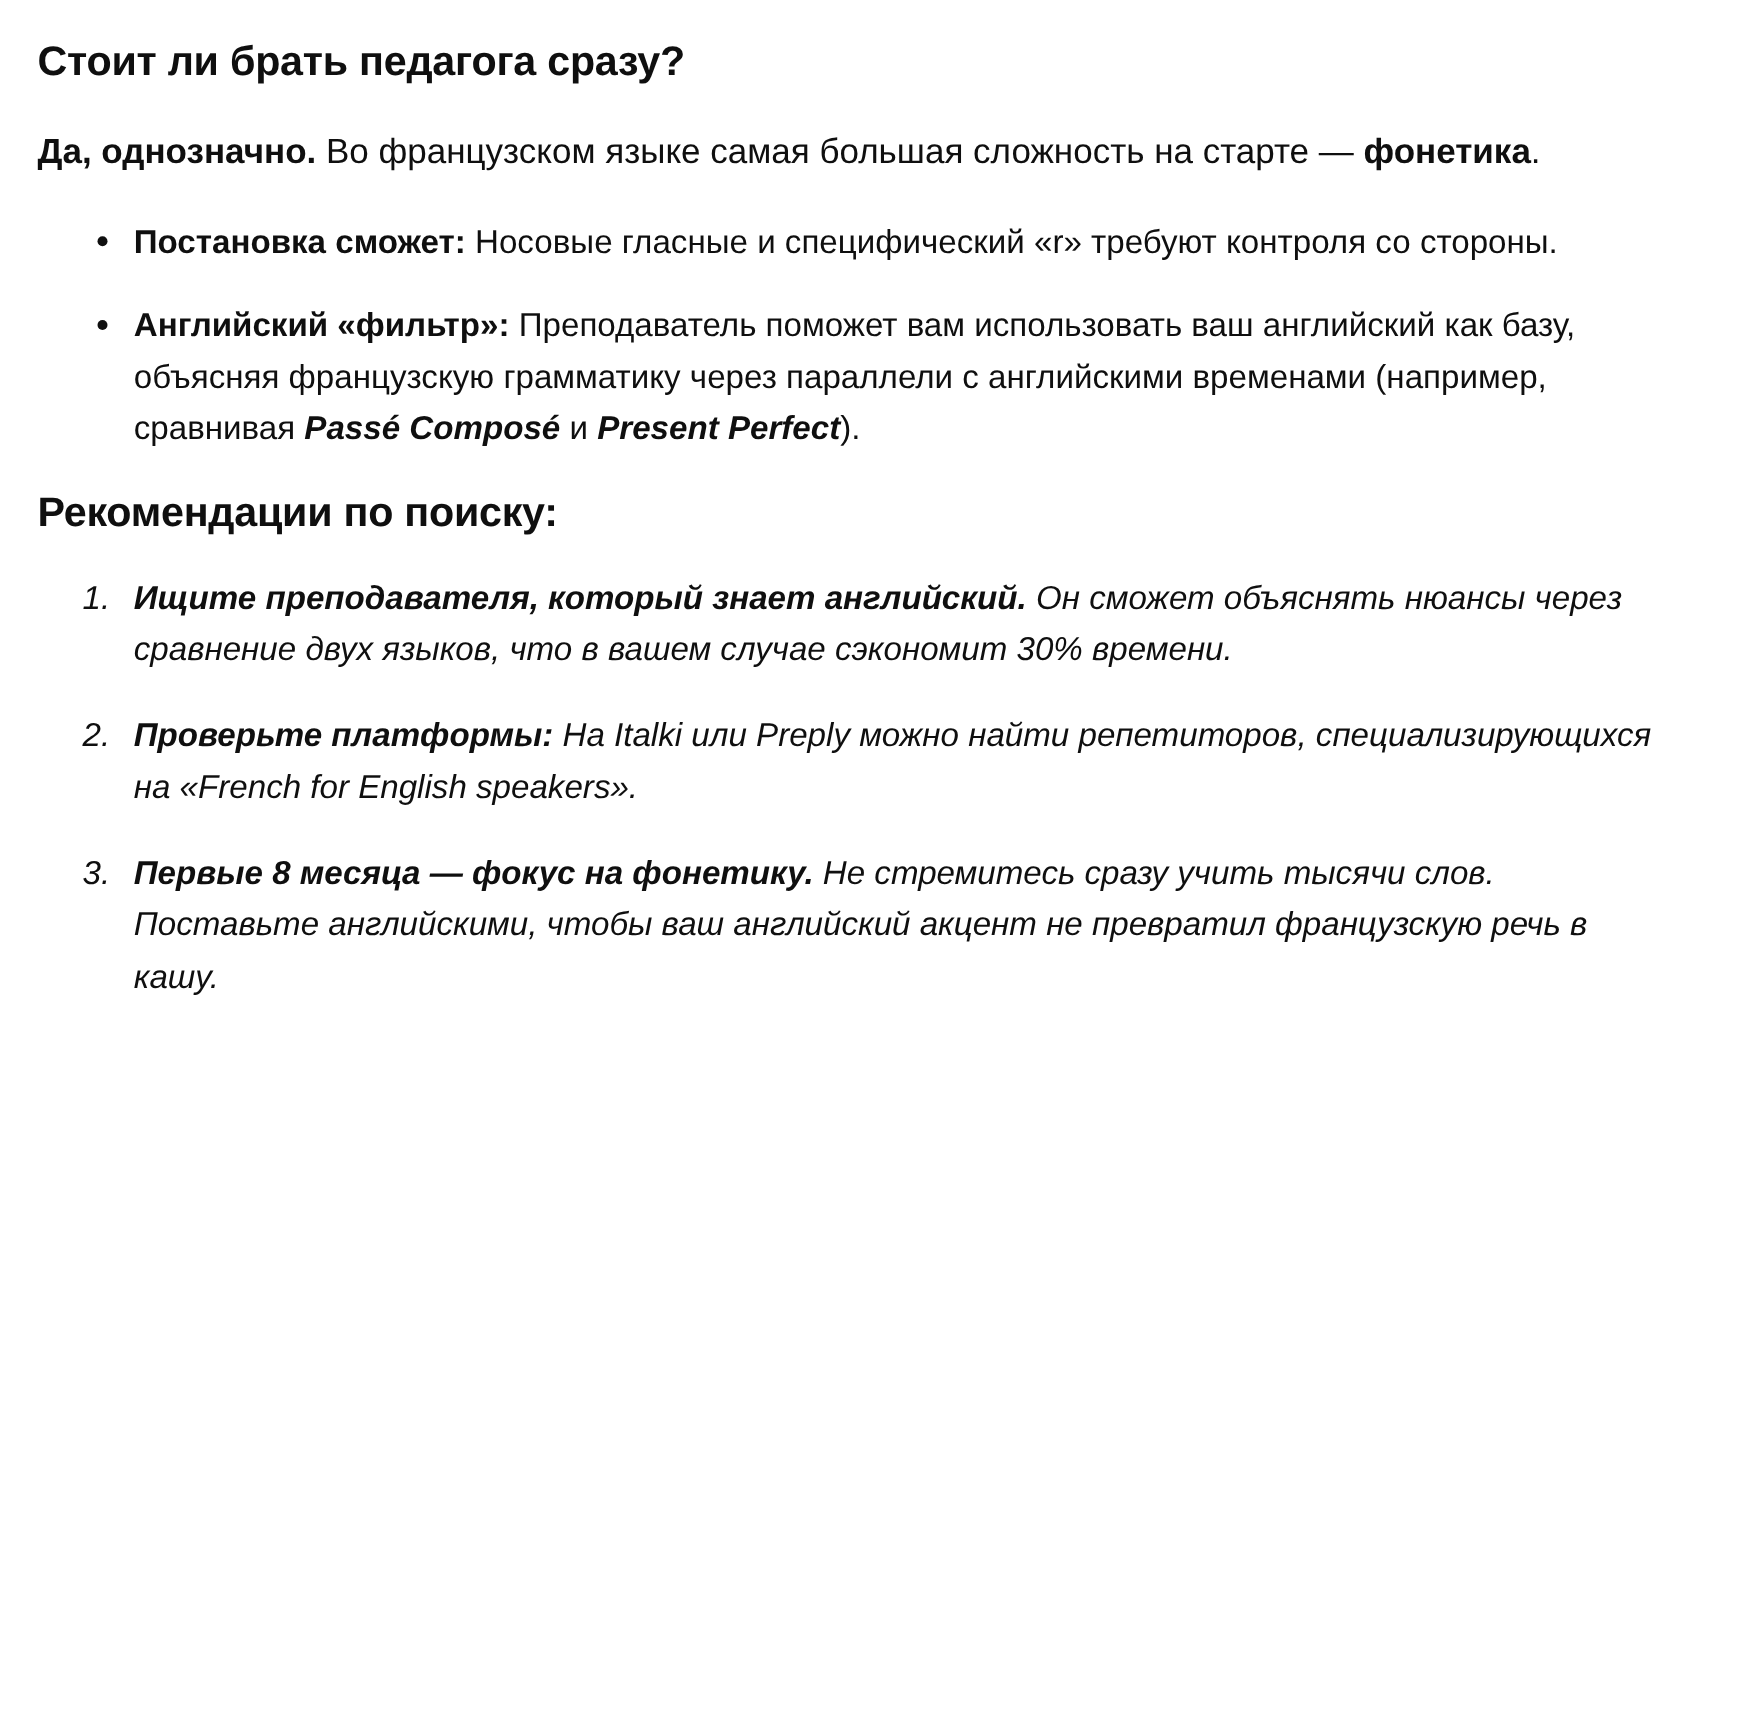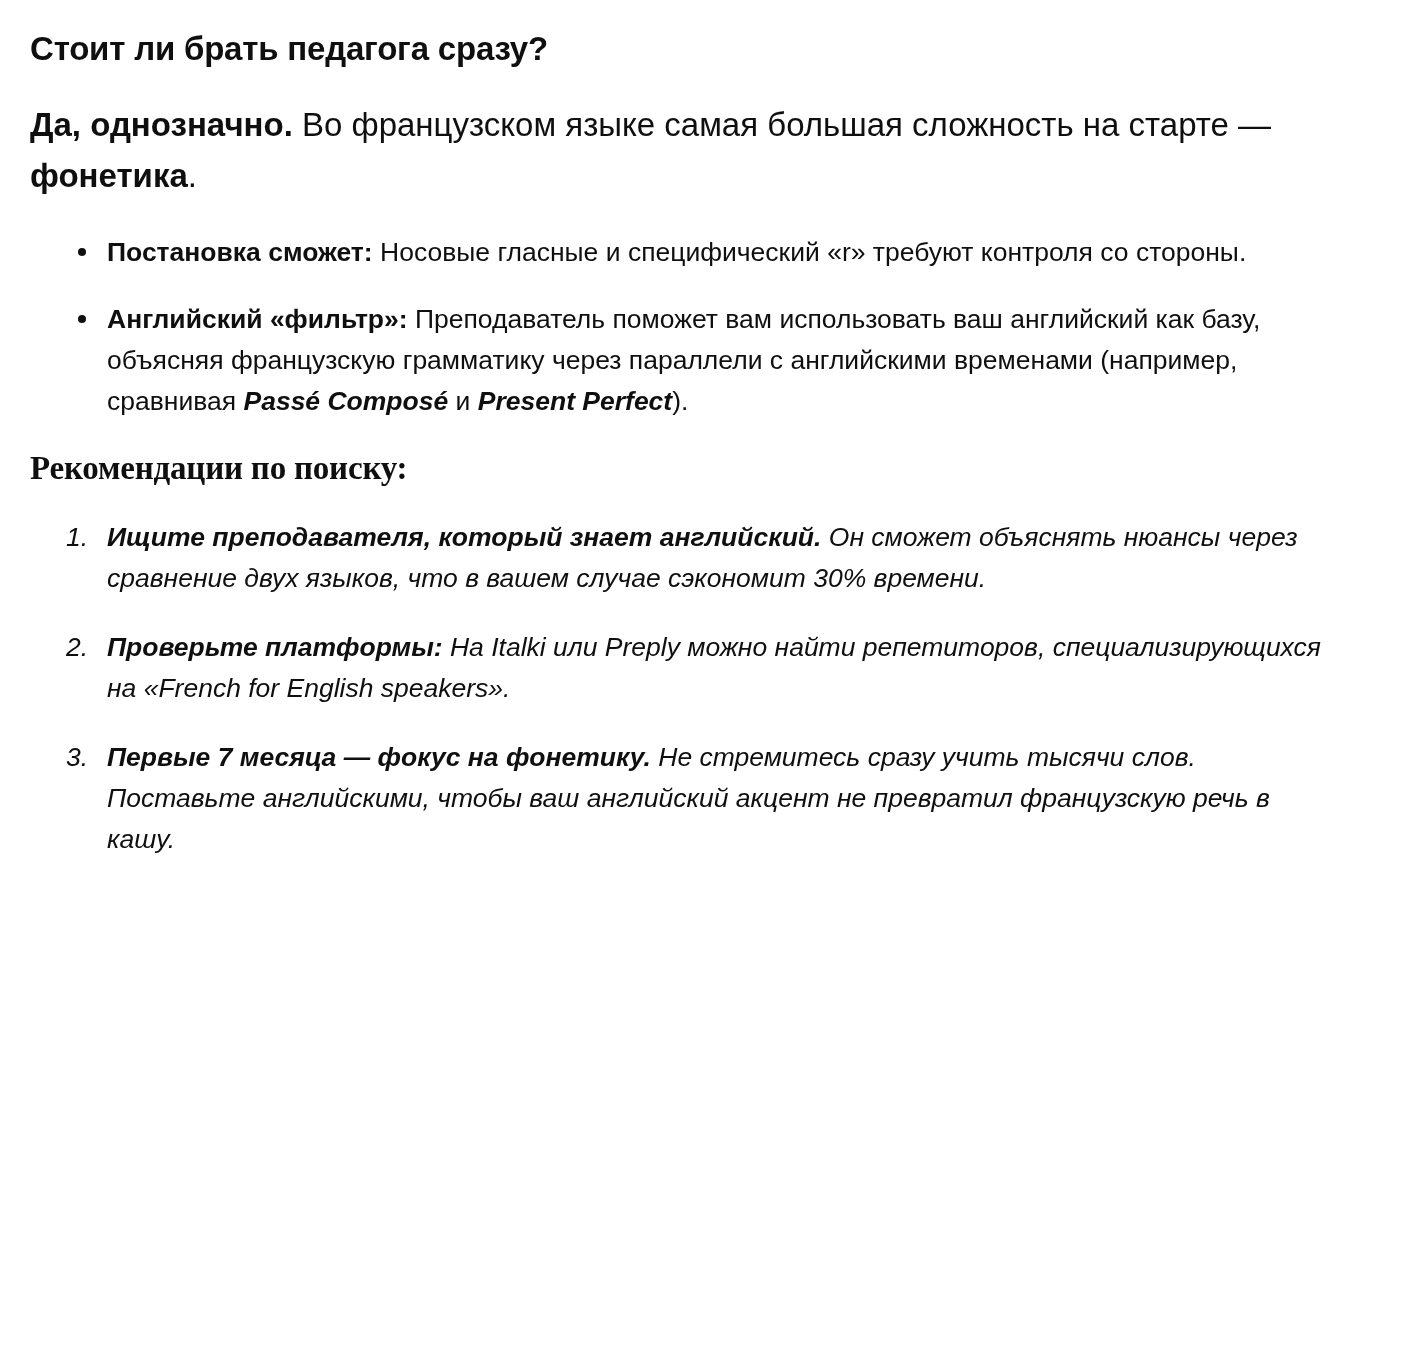--- a/index.html
+++ b/index.html
@@ -20,24 +20,23 @@
   }
   h2.section-title {
     font-size: 33px;
     font-weight: 700;
     line-height: 1.25;
     margin: 0 0 30px 0;
     letter-spacing: -0.2px;
   }
   h2.section-title.second {
     margin-bottom: 28px;
-    font-family: Liberation Serif, serif;
   }
   p.para {
-    font-size: 33px;
+    font-size: 28px;
     line-height: 1.55;
     margin: 0 0 30px 0;
   }
   p.para.last {
     margin-bottom: 0;
   }
   b, strong {
     font-weight: 700;
   }
   em {
@@ -106,17 +105,17 @@
   <ul class="bullets">
     <li><b>Постановка сможет:</b><span> Носовые гласные и специфический «r» требуют контроля со стороны.</span></li>
     <li><b>Английский «фильтр»:</b><span> Преподаватель поможет вам использовать ваш английский как базу, объясняя французскую грамматику через параллели с английскими временами (например, сравнивая </span><em>Passé Composé</em><span> и </span><em>Present Perfect</em><span>).</span></li>
   </ul>
 
   <h2 class="section-title second">Рекомендации по поиску:</h2>
 
   <ol class="numbers">
     <li><b>Ищите преподавателя, который знает английский.</b><span> Он сможет объяснять нюансы через сравнение двух языков, что в вашем случае сэкономит 30% времени.</span></li>
     <li><b>Проверьте платформы:</b><span> На Italki или Preply можно найти репетиторов, специализирующихся на «French for English speakers».</span></li>
-    <li><b>Первые 7 месяца — фокус на фонетику.</b><span> Не стремитесь сразу учить тысячи слов. Поставьте английскими, чтобы ваш английский акцент не превратил французскую речь в кашу.</span></li>
+    <li><b>Первые 8 месяца — фокус на фонетику.</b><span> Не стремитесь сразу учить тысячи слов. Поставьте английскими, чтобы ваш английский акцент не превратил французскую речь в кашу.</span></li>
   </ol>
 
 
 </div>
 
 </body></html>

